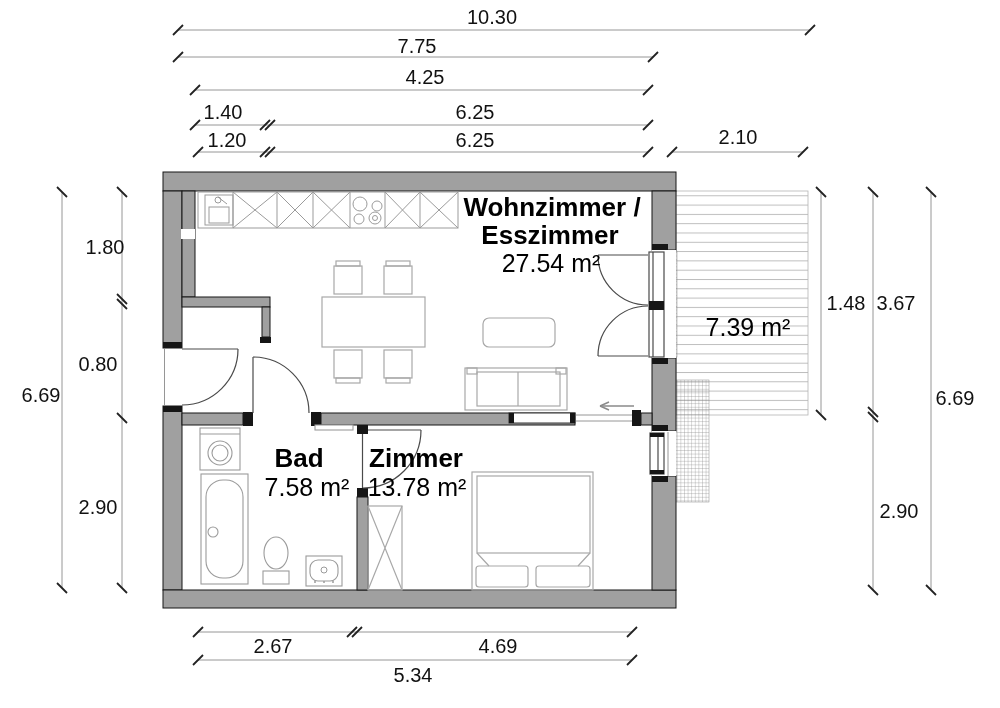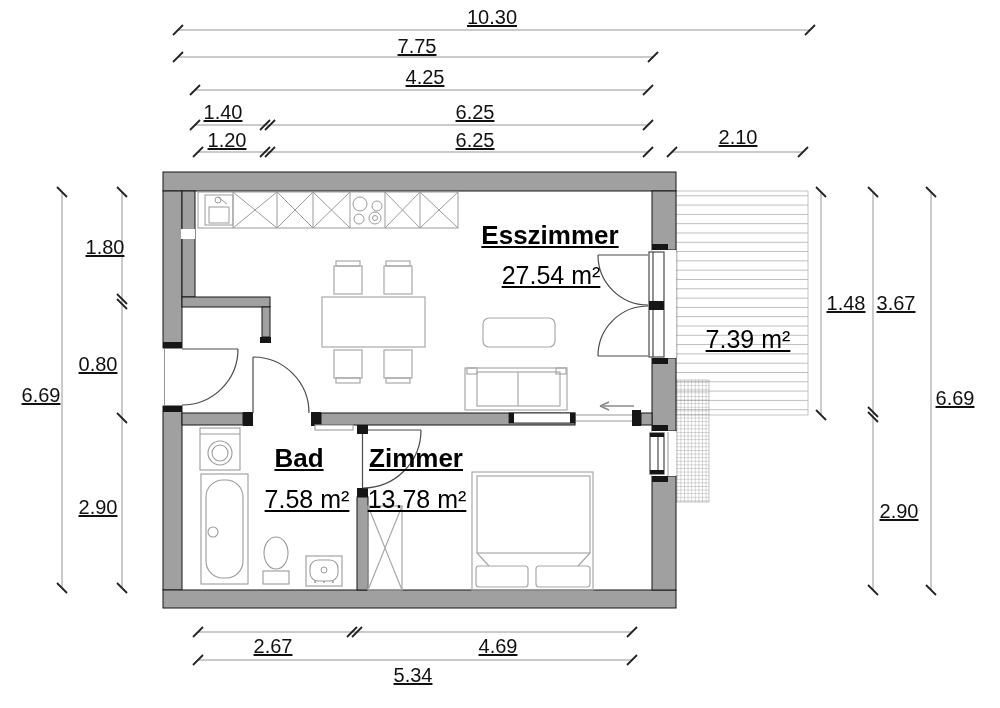--- a/index.html
+++ b/index.html
@@ -1,21 +1,21 @@
 <!DOCTYPE html>
 <html><head>
 <meta charset="utf-8">
 <style>
   html,body{margin:0;padding:0;background:#fff;}
   .stage{position:relative;width:1000px;height:708px;background:#ffffff;
          font-family:"Liberation Sans",sans-serif;overflow:hidden;}
   svg{position:absolute;left:0;top:0;}
-  .lbl{position:absolute;transform:translateX(-50%);white-space:nowrap;color:#000;line-height:1.1;text-decoration:underline;}
+  .lbl{position:absolute;transform:translateX(-50%);white-space:nowrap;color:#000;line-height:1.1;}
   .room-name{font-weight:700;font-size:26px;}
-  .room-area{font-size:25px;margin-top:12px;}
+  .room-area{font-size:25px;}
   .dim{font-size:20px;color:#111;}
   .wall{fill:#a0a0a0;stroke:#161616;stroke-width:1;}
   .cap{fill:#161616;stroke:none;}
   .furn{fill:none;stroke:#a8a8a8;stroke-width:1.2;}
   .kit{fill:none;stroke:#9b9b9b;stroke-width:1;}
   .fix{fill:#fff;stroke:#9b9b9b;stroke-width:1.1;}
   .door{fill:none;stroke:#4a4a4a;stroke-width:1.2;}
   .dimline{stroke:#8a8a8a;stroke-width:0.9;}
   .tick{stroke:#222;stroke-width:1.8;}
 </style>
@@ -275,20 +275,21 @@
     <line class="tick" x1="868" y1="187" x2="878" y2="197"></line>
     <line class="tick" x1="868" y1="407" x2="878" y2="417"></line>
     <line class="tick" x1="868" y1="412" x2="878" y2="422"></line>
     <line class="tick" x1="868" y1="585" x2="878" y2="595"></line>
 
     <line class="tick" x1="926" y1="187" x2="936" y2="197"></line>
     <line class="tick" x1="926" y1="585" x2="936" y2="595"></line>
   </g>
 </svg>
 
+<div class="lbl room-name" style="left:552px;top:193px">Wohnzimmer /</div>
 <div class="lbl room-name" style="left:550px;top:221px">Esszimmer</div>
 <div class="lbl room-area" style="left:551px;top:250px">27.54 m²</div>
 
 <div class="lbl room-area" style="left:748px;top:314px">7.39 m²</div>
 
 <div class="lbl room-name" style="left:299px;top:444px">Bad</div>
 <div class="lbl room-area" style="left:307px;top:474px">7.58 m²</div>
 
 <div class="lbl room-name" style="left:416px;top:444px">Zimmer</div>
 <div class="lbl room-area" style="left:417px;top:474px">13.78 m²</div>

